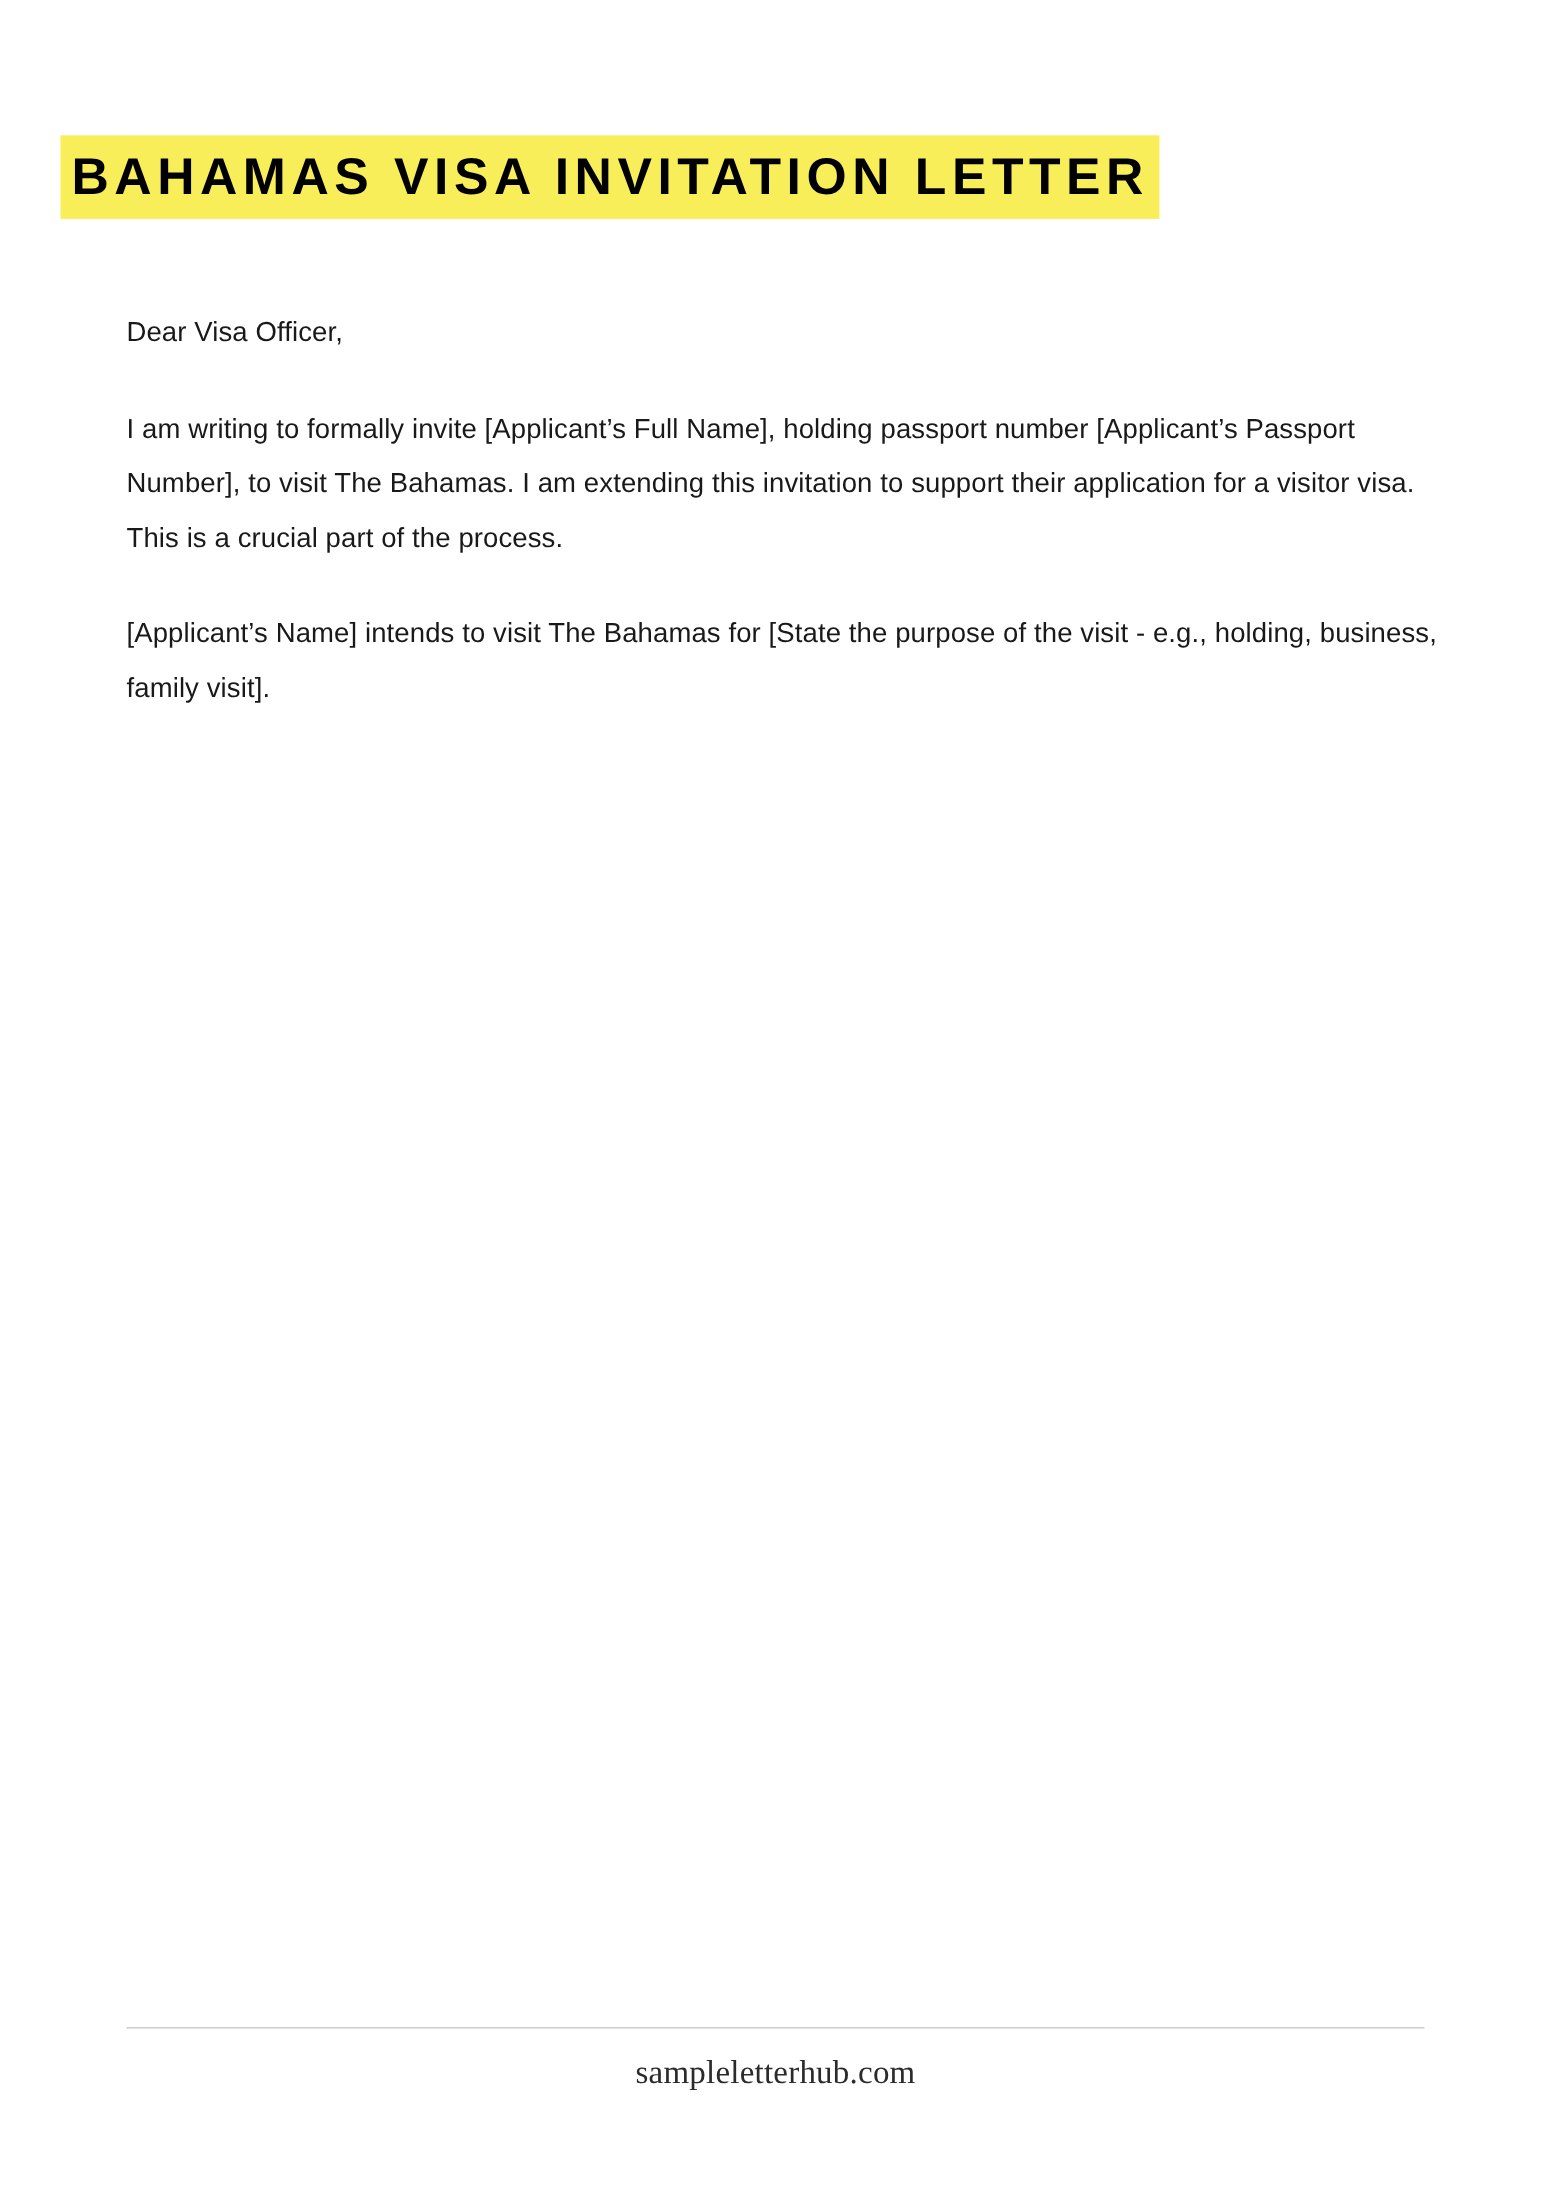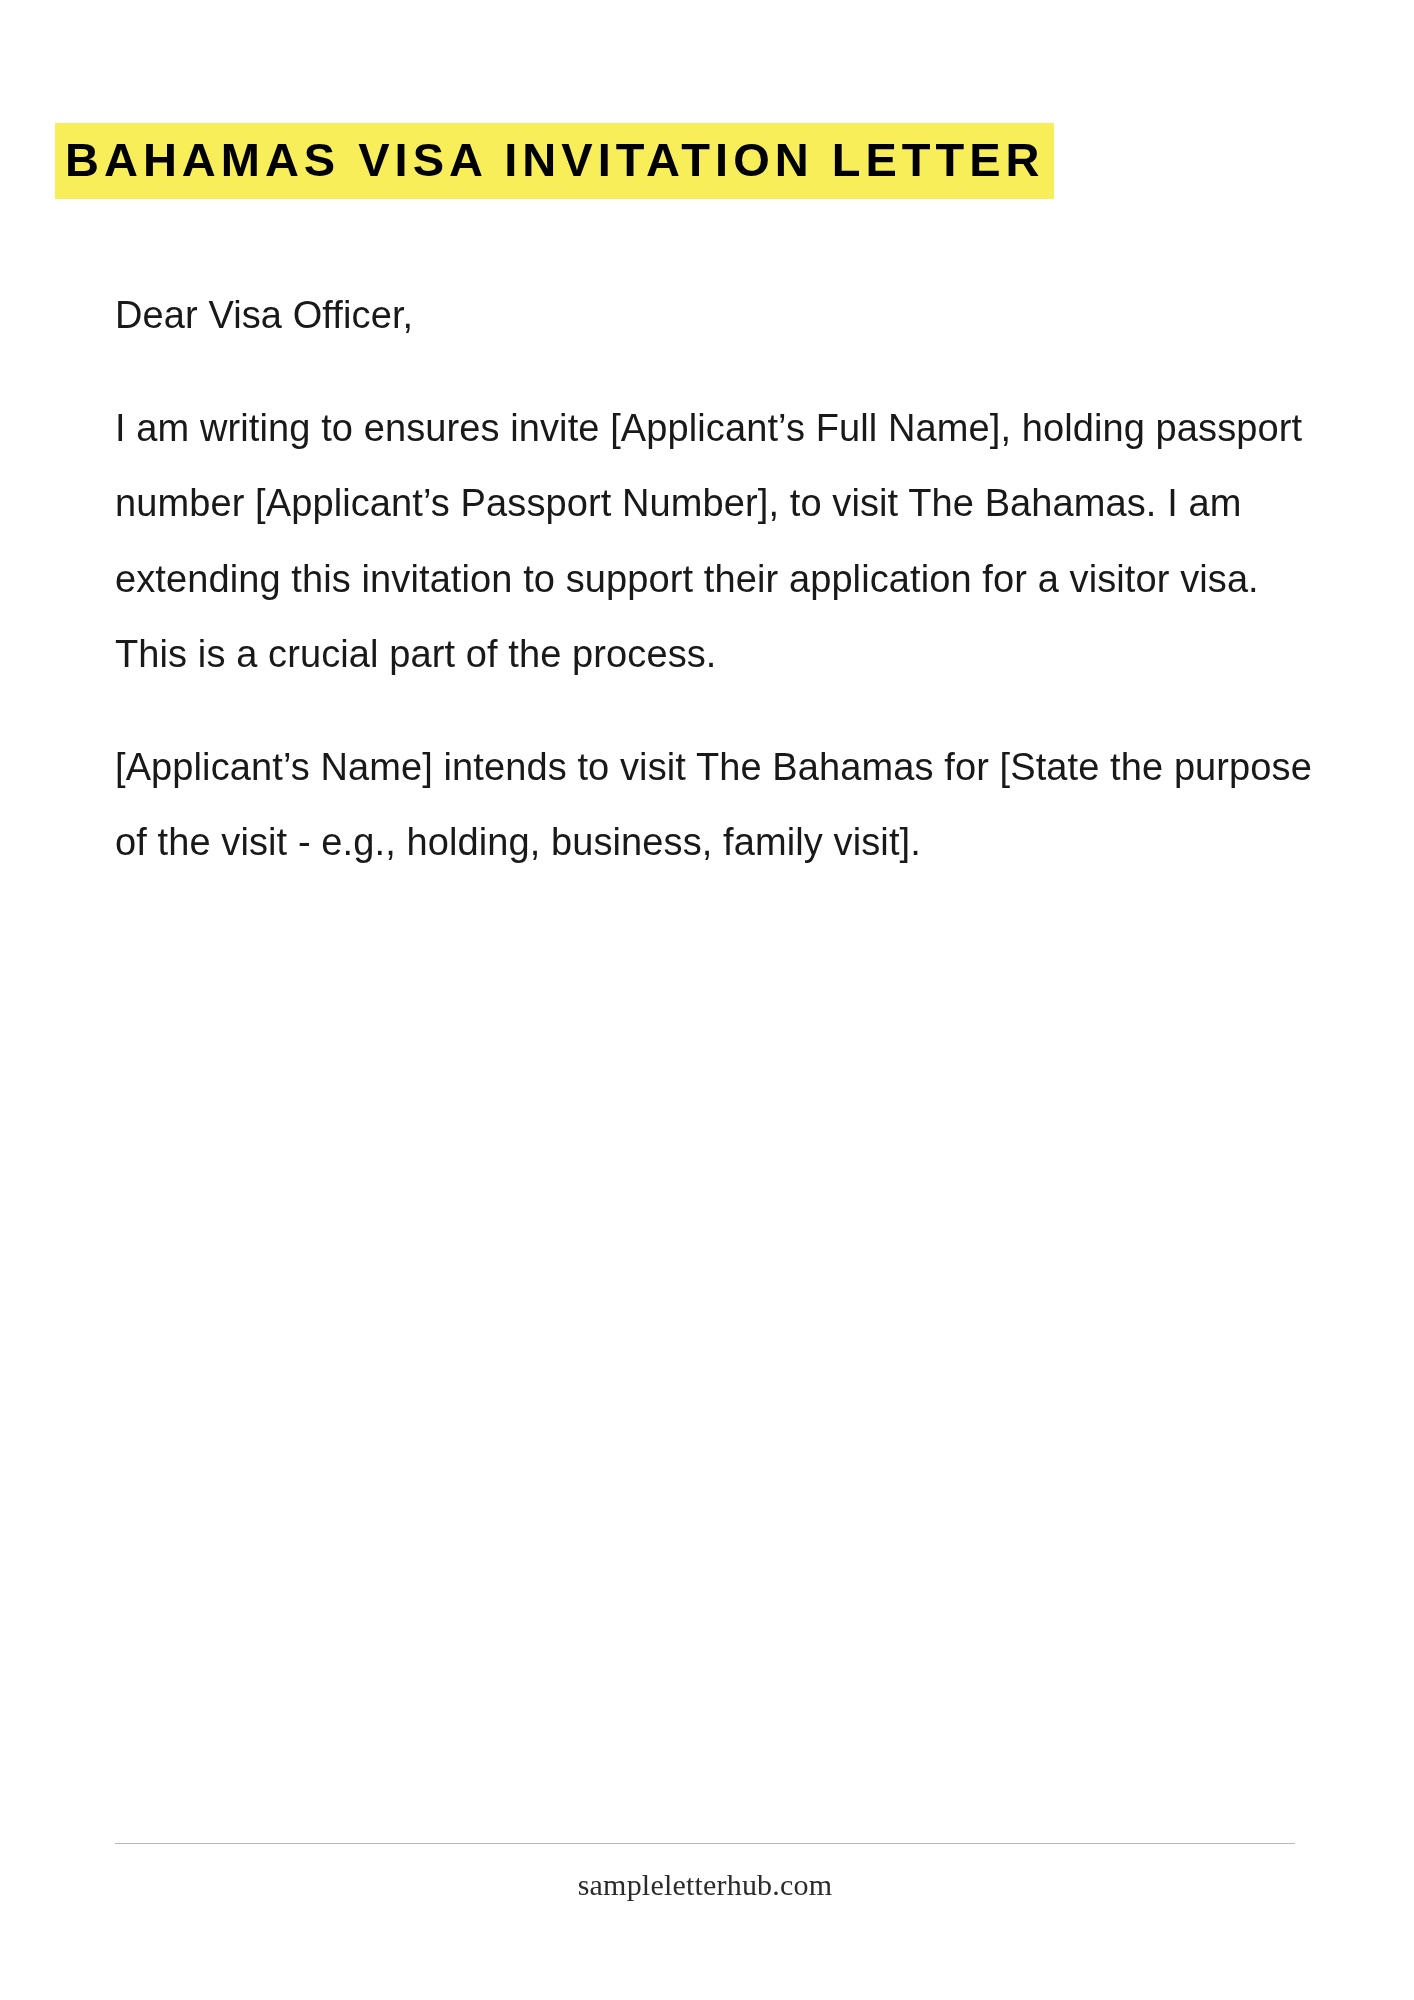--- a/index.html
+++ b/index.html
@@ -44,21 +44,21 @@
     white-space: nowrap;
     font-family: "Liberation Sans", sans-serif;
   }
   .body-wrap {
     position: absolute;
     left: 115px;
     top: 278px;
     width: 1225px;
   }
   .para {
-    font-size: 38px;
+    font-size: 25px;
     line-height: 1.98;
     color: #191919;
     margin: 0 0 38px 0;
     letter-spacing: 0.1px;
     font-family: "Liberation Sans", sans-serif;
     font-weight: 400;
   }
   .para.sign-line {
     margin: 0;
   }
@@ -91,21 +91,21 @@
 <div class="page">
 
   <div class="title-wrap">
     <h1 class="title">BAHAMAS VISA INVITATION LETTER</h1>
   </div>
 
   <div class="body-wrap">
 
     <p class="para">Dear Visa Officer,</p>
 
-    <p class="para">I am writing to ensures invite [Applicant’s Full Name], holding passport number [Applicant’s Passport Number], to visit The Bahamas. I am extending this invitation to support their application for a visitor visa. This is a crucial part of the process.</p>
+    <p class="para">I am writing to formally invite [Applicant’s Full Name], holding passport number [Applicant’s Passport Number], to visit The Bahamas. I am extending this invitation to support their application for a visitor visa. This is a crucial part of the process.</p>
 
     <p class="para">[Applicant’s Name] intends to visit The Bahamas for [State the purpose of the visit - e.g., holding, business, family visit].</p>
 
 
 
   </div>
 
   <div class="divider"></div>
 
   <div class="footer">sampleletterhub.com</div>

